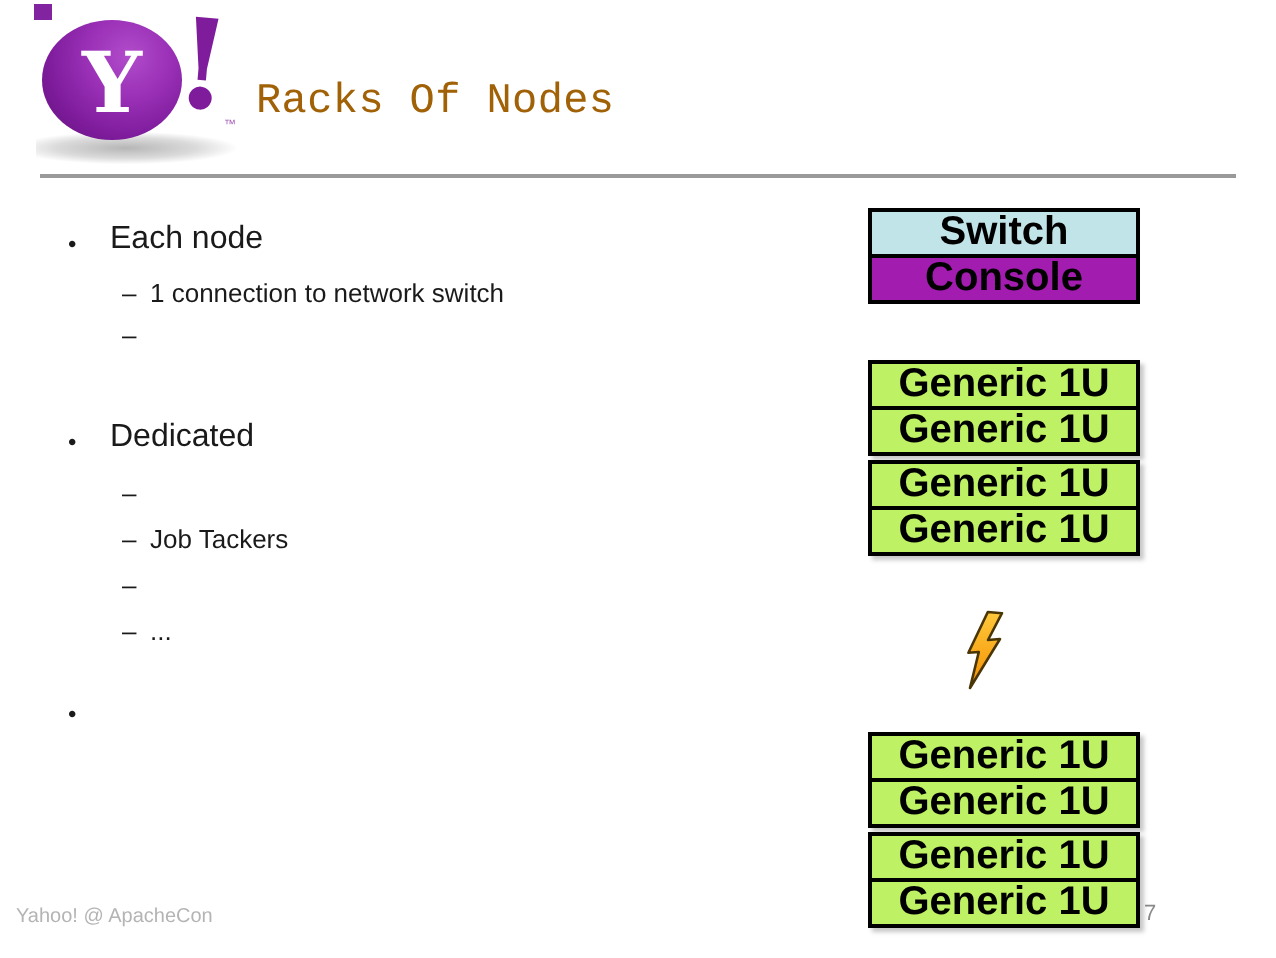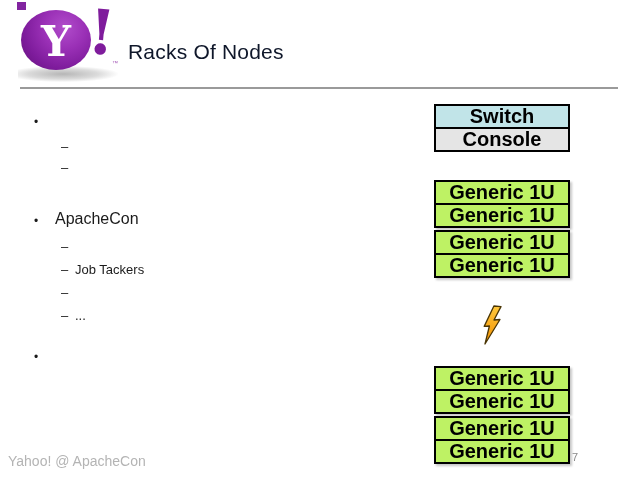--- a/index.html
+++ b/index.html
@@ -30,21 +30,21 @@
   .logo-excl {
     position: absolute; left: 74px; top: -4px;
     color: #7F1C9C; font-family: "DejaVu Serif", serif; font-weight: bold;
     font-size: 62px; line-height: 1.18; transform: rotate(5deg);
   }
   .logo-tm { position: absolute; left: 98px; top: 60px; font-size: 6px; color: #A55BB8; }
 
   
   .title {
     position: absolute; left: 128px; top: 40px;
-    font-size: 21px; color: #0f172a; letter-spacing: 0.2px;
+    font-size: 21px; color: #a16207; letter-spacing: 0.2px; font-family: Liberation Mono, monospace;
   }
   .divider { position: absolute; left: 20px; top: 87px; width: 598px; height: 2px; background: #9A9A9A; }
 
   
   .content { position: absolute; left: 34px; top: 110px; width: 372px; color: #1A1A1A; }
   .l1 { display: flex; font-size: 16px; line-height: 20px; }
   .l1 .marker { width: 21px; font-size: 12px; padding-top: 2px; flex: none; }
   .l2-group { margin: 4px 0 0 27px; }
   .l2 { display: flex; font-size: 13px; line-height: 21px; }
   .l2g2 .l2 { line-height: 23px; }
@@ -53,32 +53,32 @@
   .b3 { margin-top: 18px; }
 
   
   .diagram { position: absolute; left: 417px; top: 104px; width: 153px; z-index: 1; }
   .dbox {
     box-sizing: border-box; height: 25px; border: 2px solid #000000;
     display: flex; align-items: center; justify-content: center;
     font-weight: bold; font-size: 20px; color: #000000; background: #fff; margin-left: 17px;
   }
   .switch  { background: #C1E4E8; }
-  .console { background: #e5e5e5; margin-top: -2px; text-align: center; }
+  .console { background: #a21caf; margin-top: -2px; text-align: center; }
   .stack { filter: drop-shadow(2px 2px 1px rgba(0,0,0,0.22)); }
   .stack-top { margin-top: 28px; }
   .stack-bottom { margin-top: 88px; }
   .rack { background: #bef264; margin-top: -2px; }
   .rack.first { margin-top: 0; }
   .rack.gap { margin-top: 2px; }
 
   .bolt { position: absolute; left: 483px; top: 305px; width: 20px; height: 40px; z-index: 2; }
 
   
-  .footer { position: absolute; left: 8px; top: 453px; font-size: 14px; color: #B4B4B4; }
+  .footer { position: absolute; left: 8px; top: 453px; font-size: 10px; color: #B4B4B4; }
   .pagenum { position: absolute; left: 572px; top: 451px; font-size: 11px; color: #8A8A8A; z-index: 0; }
 </style>
 </head>
 <body>
 
 <div id="slide">
 
   <div class="logo">
     <div class="logo-corner"></div>
     <div class="logo-shadow"></div>
@@ -88,33 +88,35 @@
     <div class="logo-tm">™</div>
   </div>
 
   <div class="title">Racks Of Nodes</div>
   <div class="divider"></div>
 
   <div class="content">
 
     <div class="l1 b1">
       <span class="marker">•</span>
+      <span>Each node</span>
     </div>
     <div class="l2-group">
       <div class="l2">
         <span class="marker">–</span>
+        <span>1 connection to network switch</span>
       </div>
       <div class="l2">
         <span class="marker">–</span>
       </div>
     </div>
 
     <div class="l1 b2">
       <span class="marker">•</span>
-      <span>ApacheCon</span>
+      <span>Dedicated</span>
     </div>
     <div class="l2-group l2g2">
       <div class="l2">
         <span class="marker">–</span>
       </div>
       <div class="l2">
         <span class="marker">–</span>
         <span>Job Tackers</span>
       </div>
       <div class="l2">

